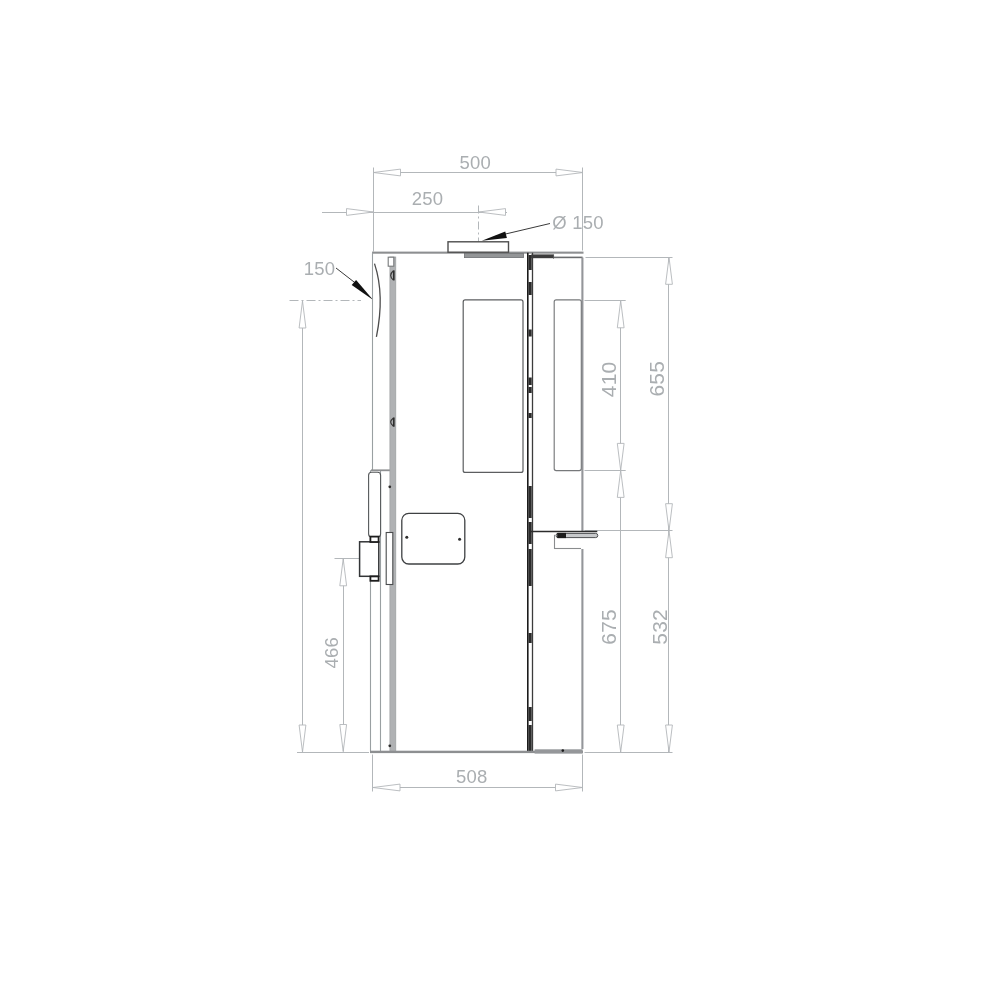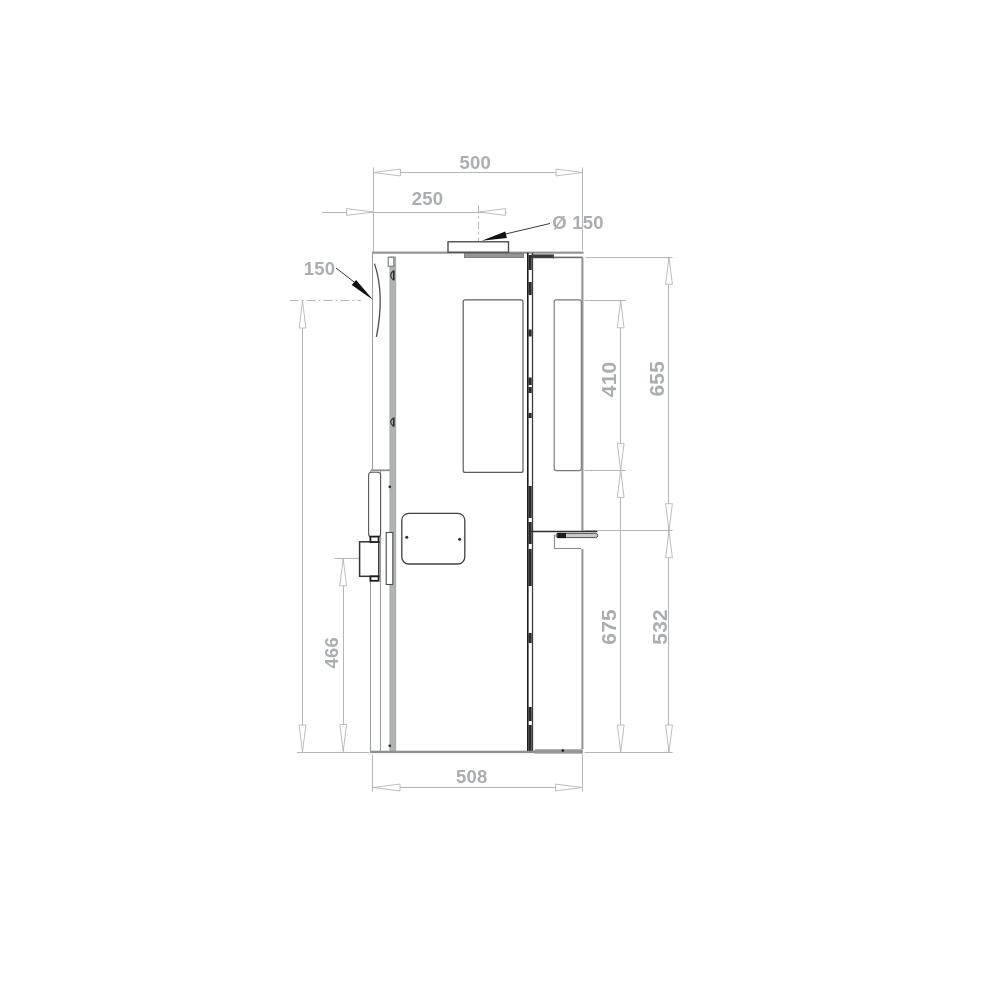--- a/index.html
+++ b/index.html
@@ -1,16 +1,16 @@
 <!DOCTYPE html>
 <html><head>
 <meta charset="utf-8">
 <style>
   html,body{margin:0;padding:0;background:#ffffff;}
-  #canvas{width:1000px;height:1000px;position:relative;background:#ffffff;overflow:hidden;font-weight:bold;}
+  #canvas{width:1000px;height:1000px;position:relative;background:#ffffff;overflow:hidden;}
   text{font-family:"Liberation Sans", sans-serif; -webkit-font-smoothing:antialiased;}
 </style>
 </head>
 <body>
 <div id="canvas">
 <svg width="1000" height="1000" viewBox="0 0 1000 1000">
 
 <g>
 <line x1="373.5" y1="172.5" x2="583" y2="172.5" stroke="#b3b7ba" stroke-width="1.0"></line>
 <g transform="translate(373.5,172.5) rotate(0)">

